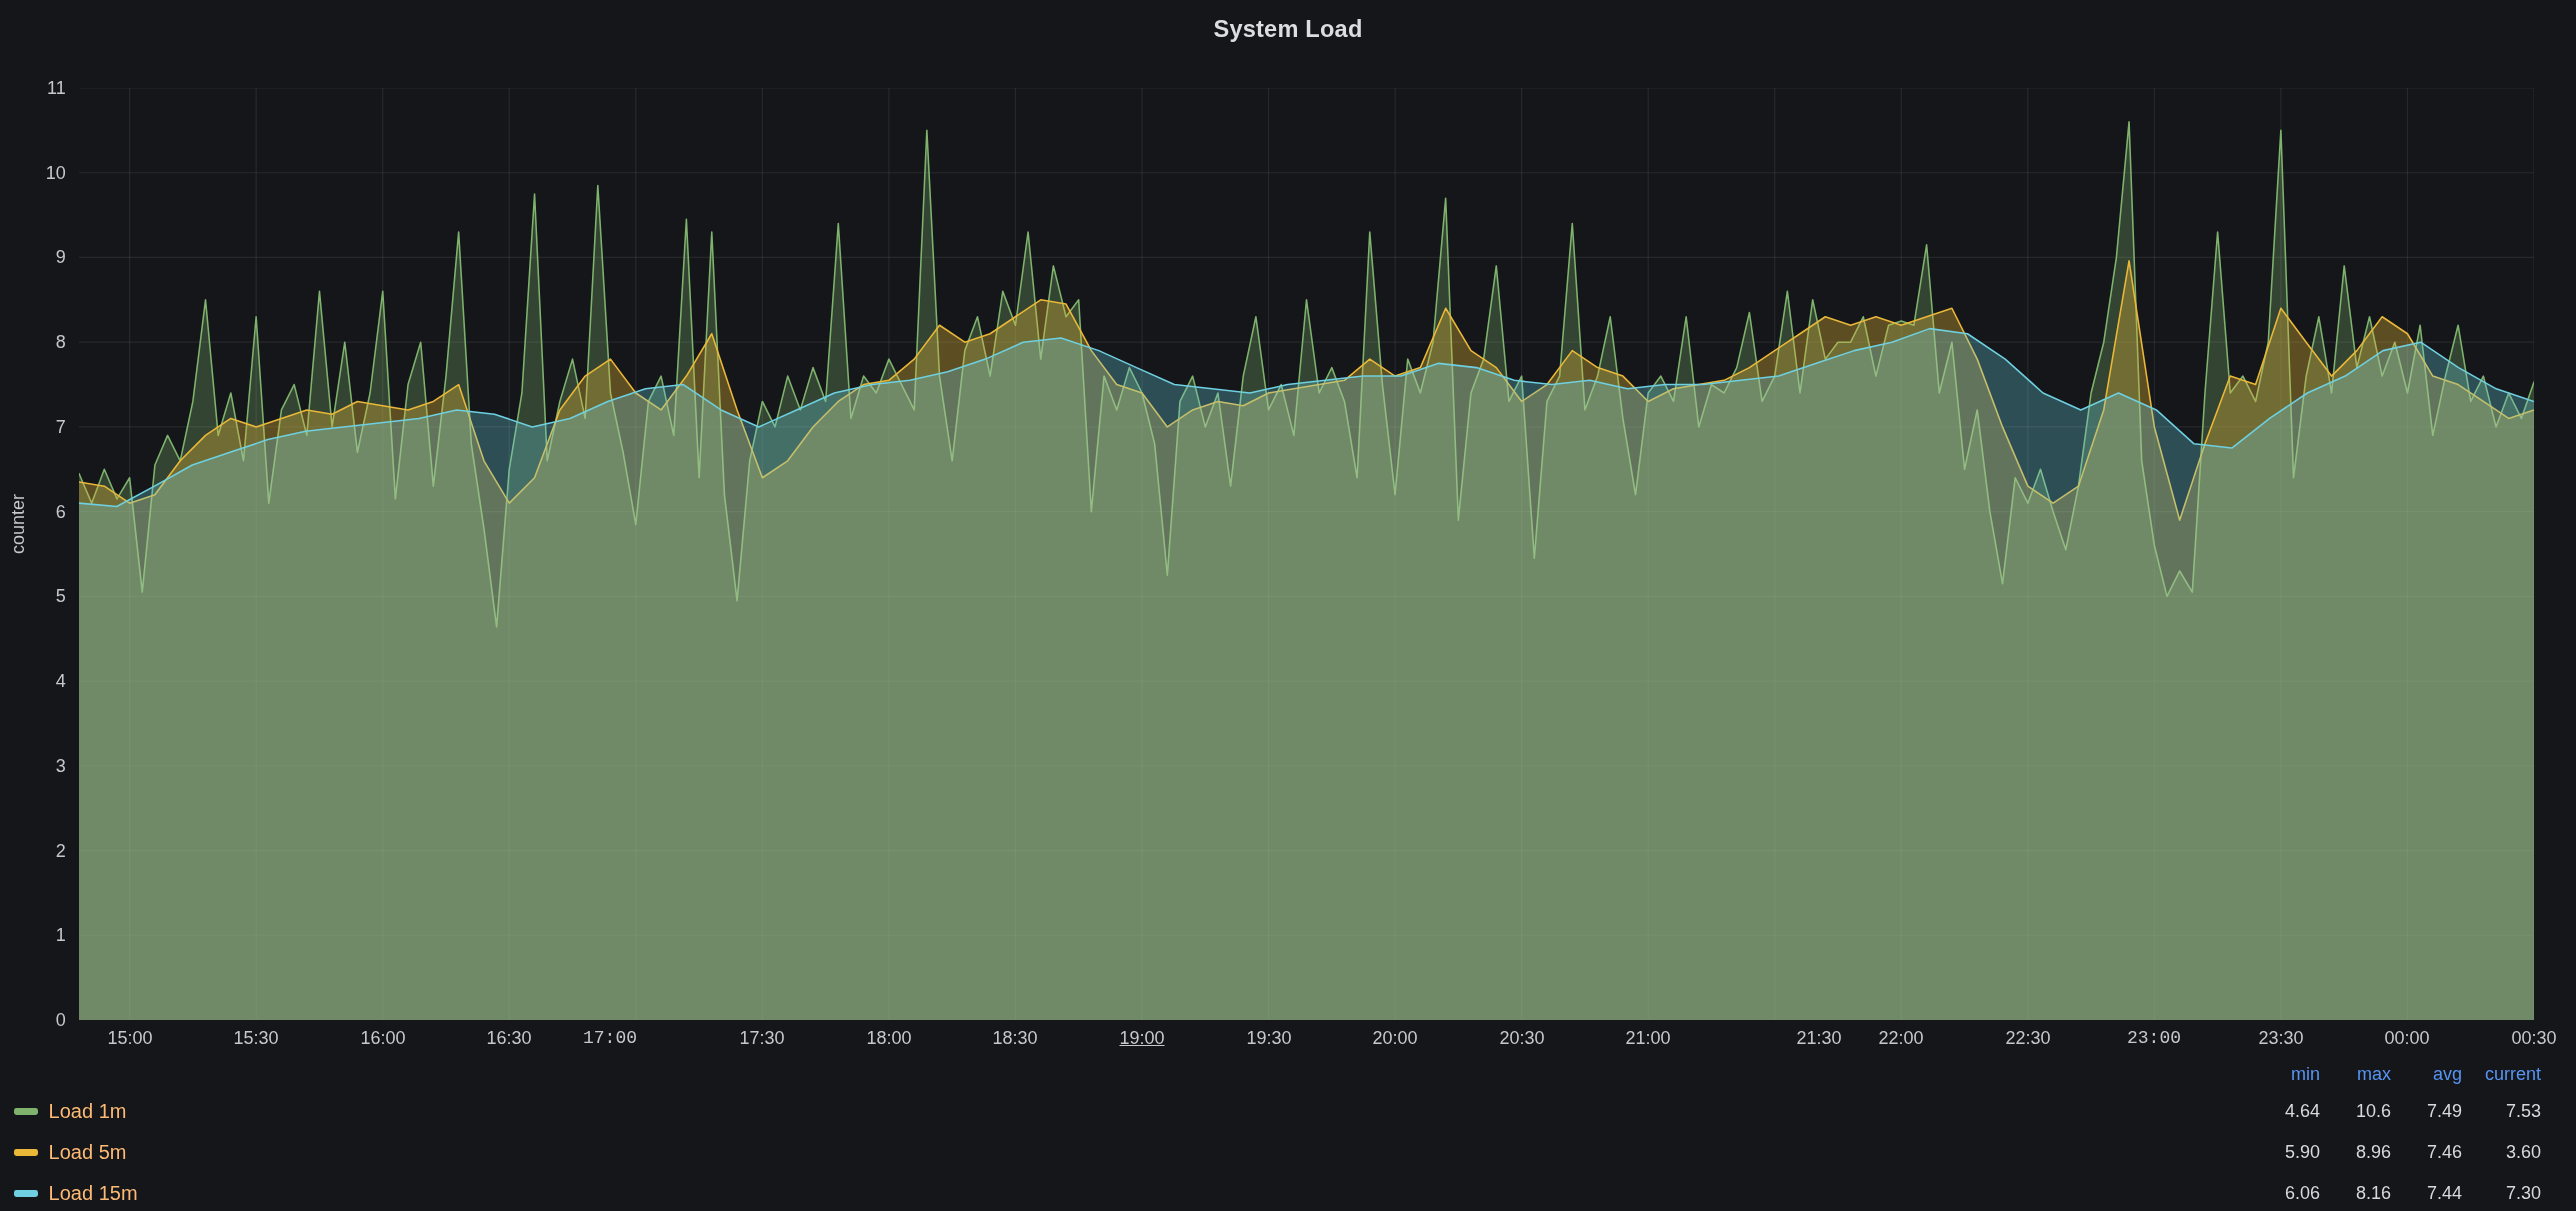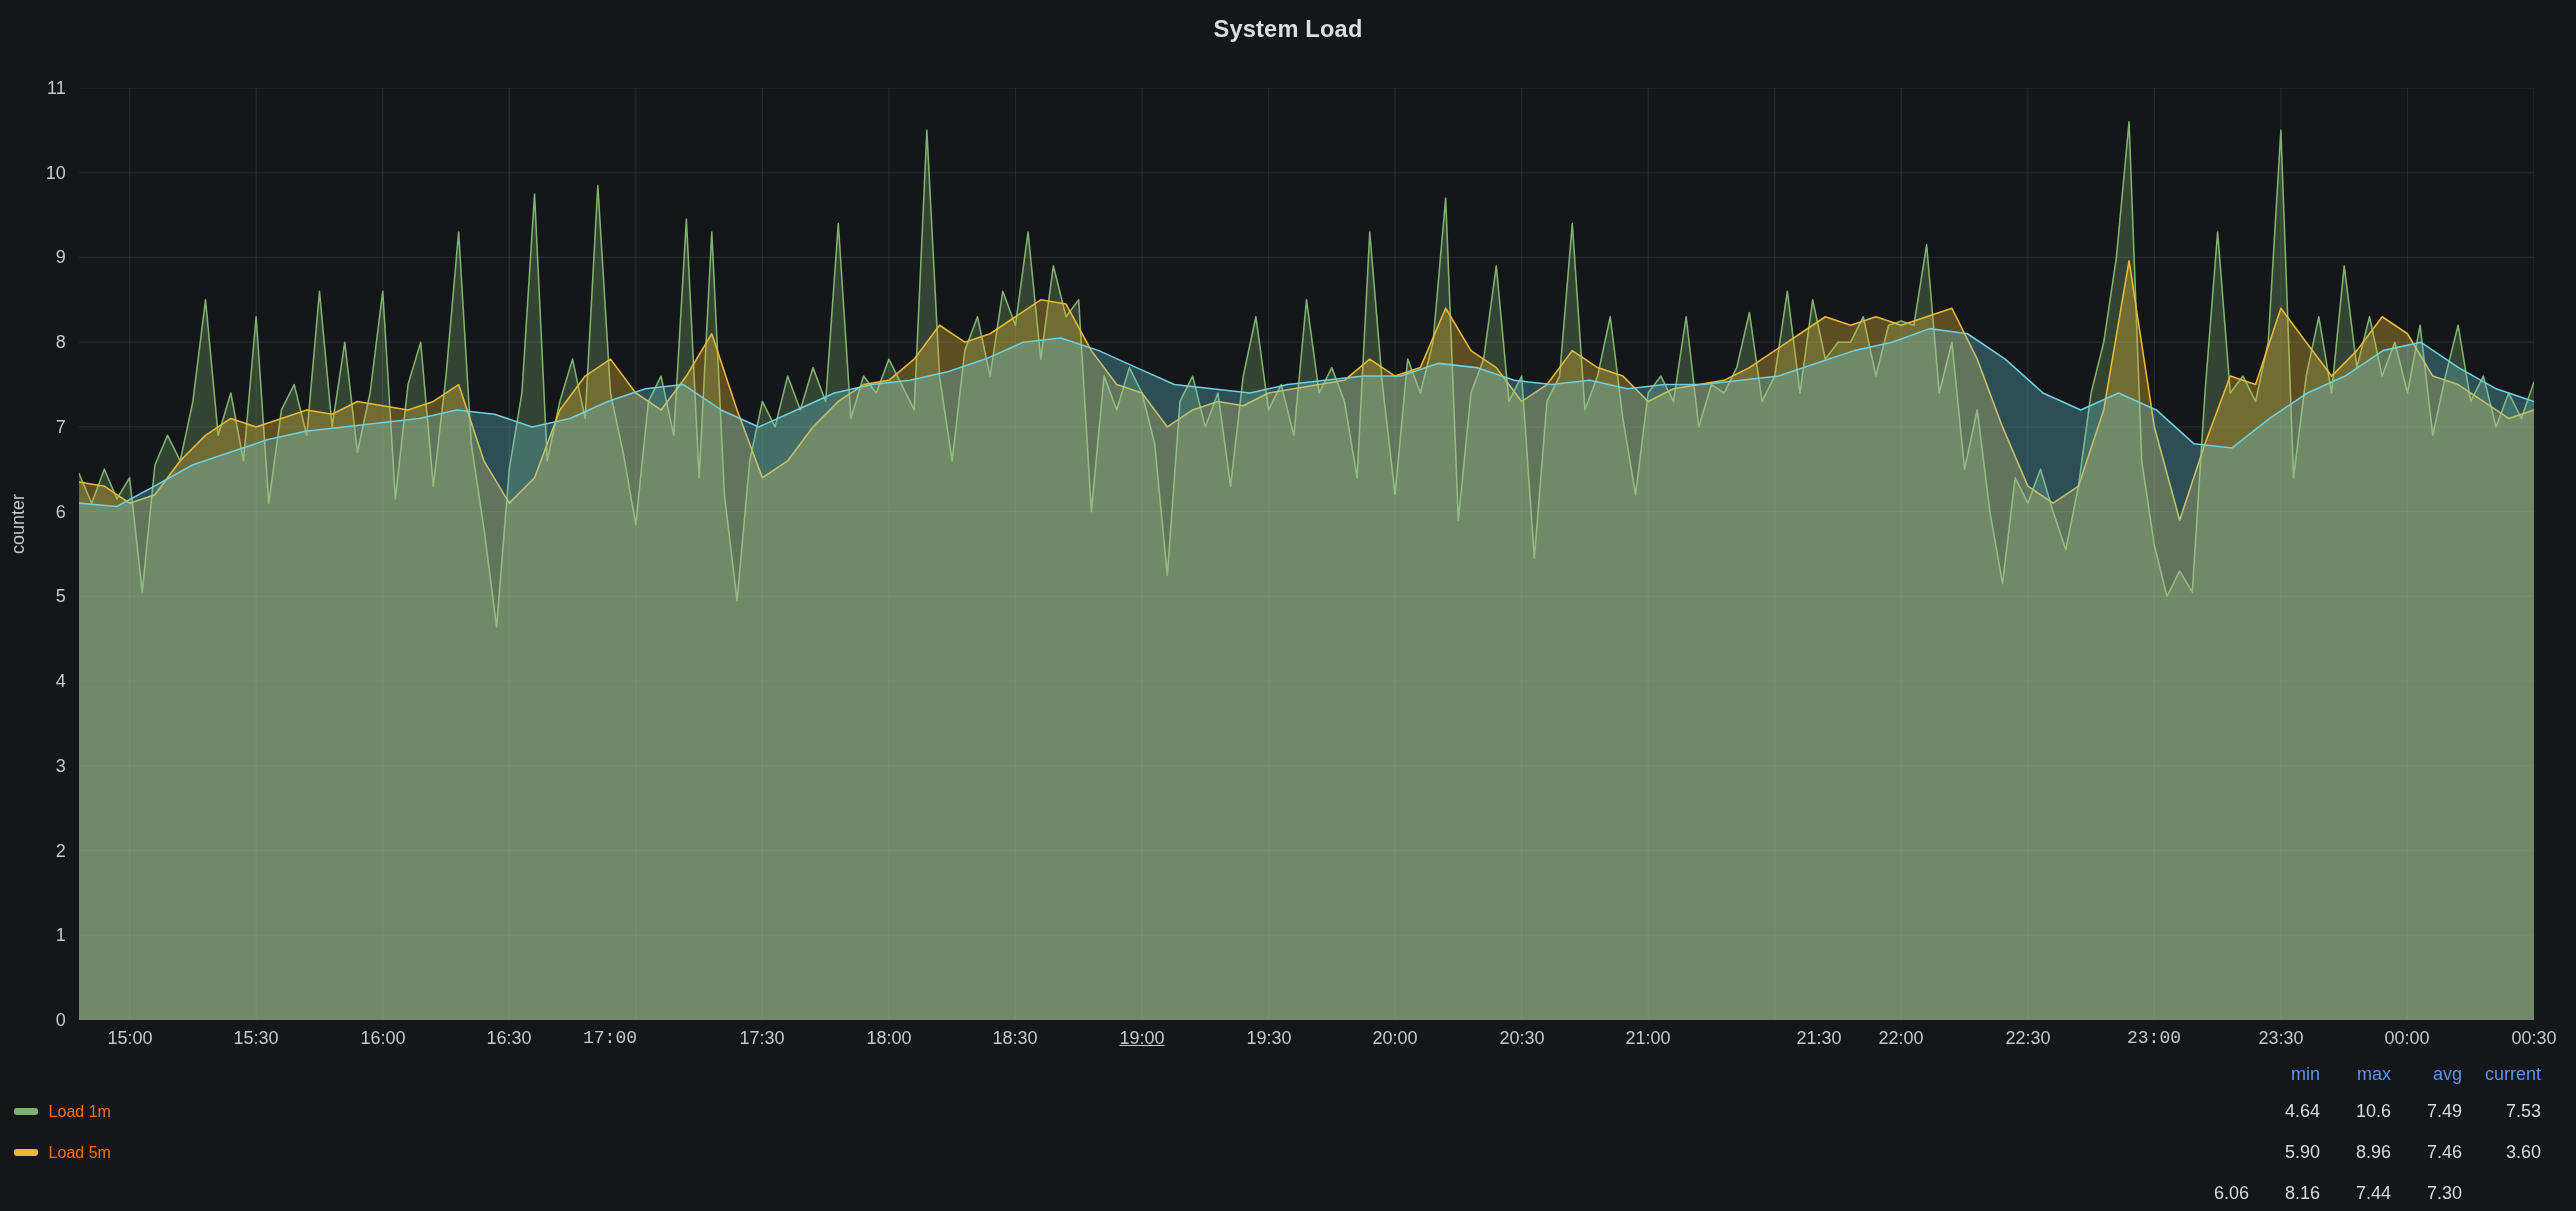--- a/index.html
+++ b/index.html
@@ -47,21 +47,21 @@
   .legend-header{height:33px;}
   .legend-row{height:41px;}
   .legend-header .hcell{
     text-align:right;font-size:18px;font-weight:500;color:#5794F2;
     cursor:pointer;
   }
   .legend-name-cell{display:flex;align-items:center;gap:11px;}
   .legend-swatch{
     width:23.6px;height:6.3px;border-radius:2.4px;flex:0 0 auto;
   }
-  .legend-series-name{font-size:16px;color:#f97316;cursor:pointer;}
+  .legend-series-name{font-size:20px;color:#fdba74;cursor:pointer;}
   .legend-stat{
     text-align:right;font-size:18px;color:#d8d9da;
     font-variant-numeric:tabular-nums;
   }
 </style>
 </head>
 <body>
 
 <div class="panel-title">System Load</div>
 
@@ -170,19 +170,23 @@
       <div class="legend-name-cell">
         <span class="legend-swatch" style="background: rgb(234, 184, 57);"></span>
         <span class="legend-series-name">Load 5m</span>
       </div>
       <div class="legend-stat">5.90</div>
       <div class="legend-stat">8.96</div>
       <div class="legend-stat">7.46</div>
       <div class="legend-stat">3.60</div>
     </div>
     <div class="legend-grid-row legend-row">
+      <div class="legend-name-cell">
+        <span class="legend-swatch" style="background: rgb(110, 208, 224);"></span>
+        <span class="legend-series-name">Load 15m</span>
+      </div>
       <div class="legend-stat">6.06</div>
       <div class="legend-stat">8.16</div>
       <div class="legend-stat">7.44</div>
       <div class="legend-stat">7.30</div>
     </div>
   </div>
 
 
 </body></html>

